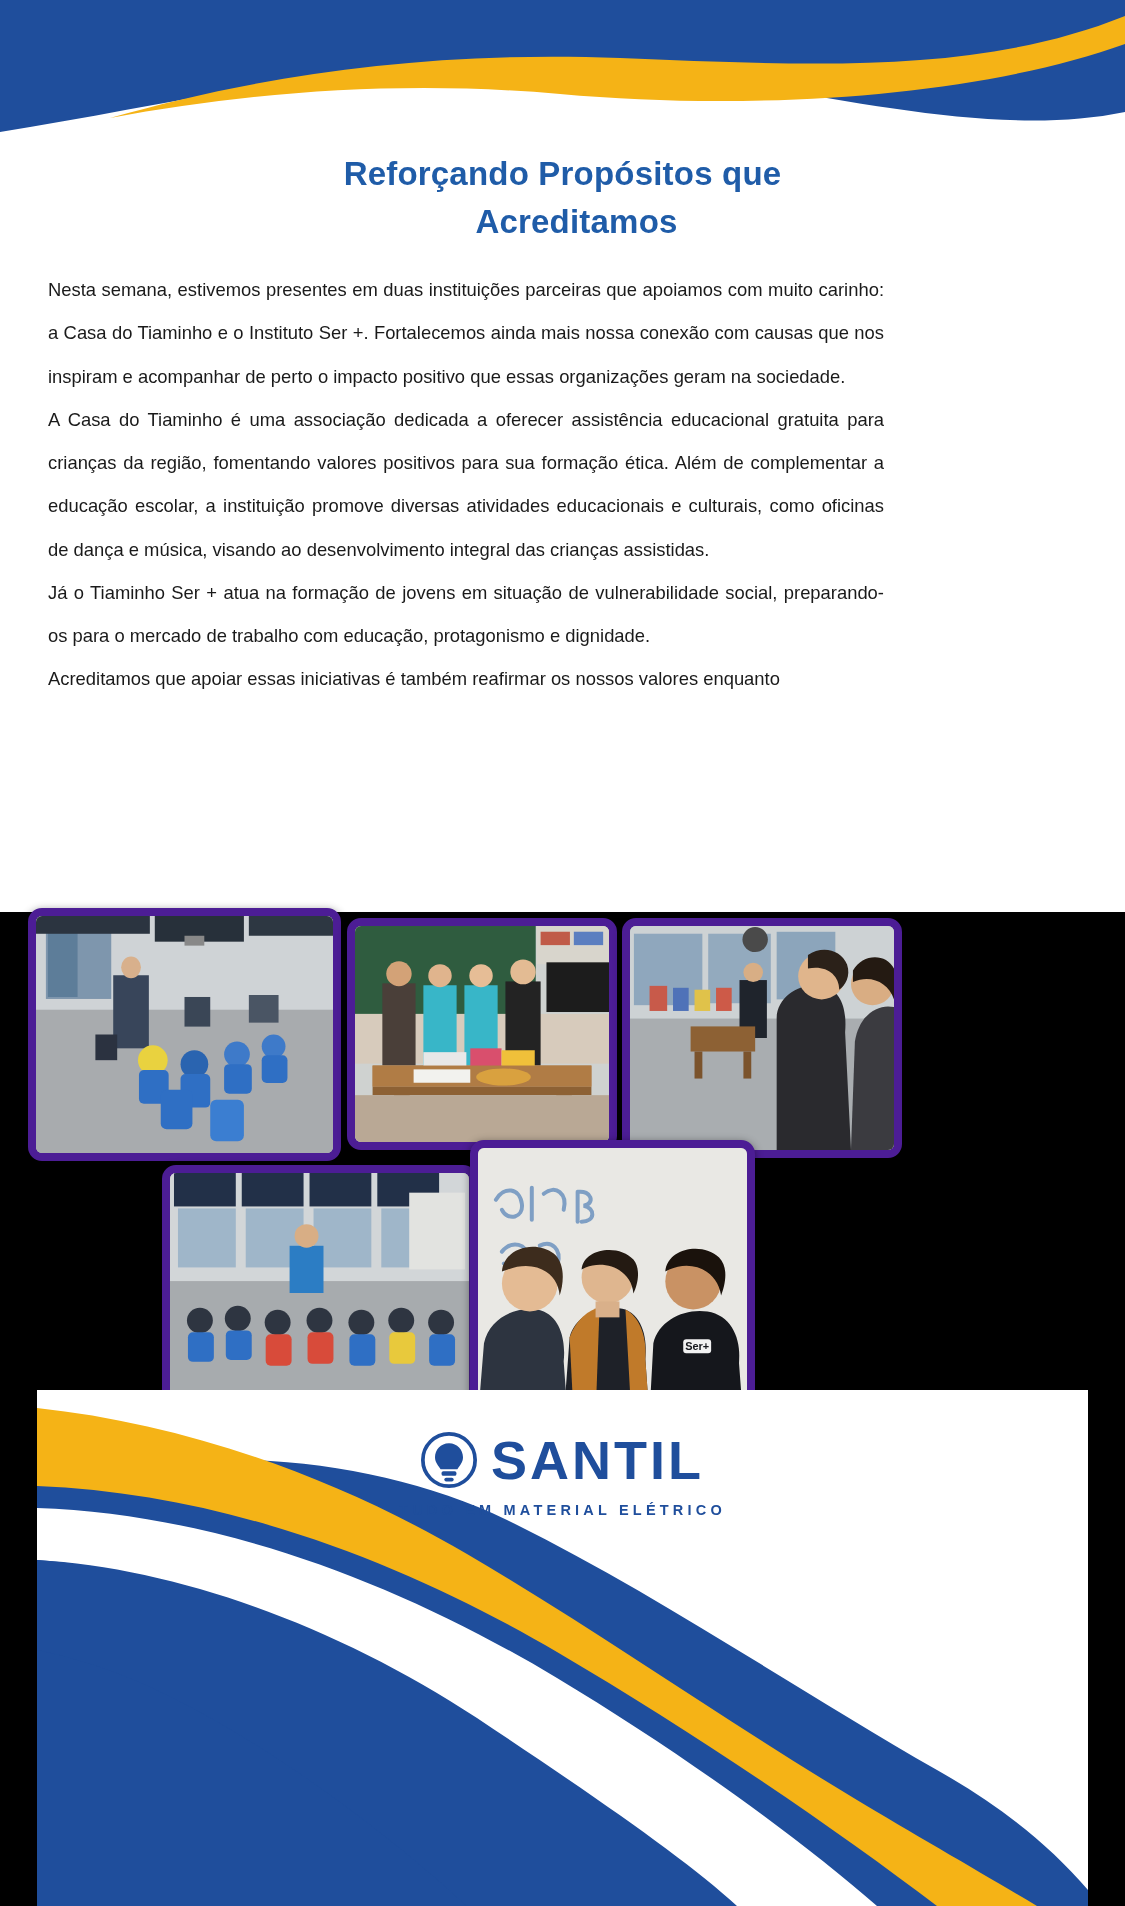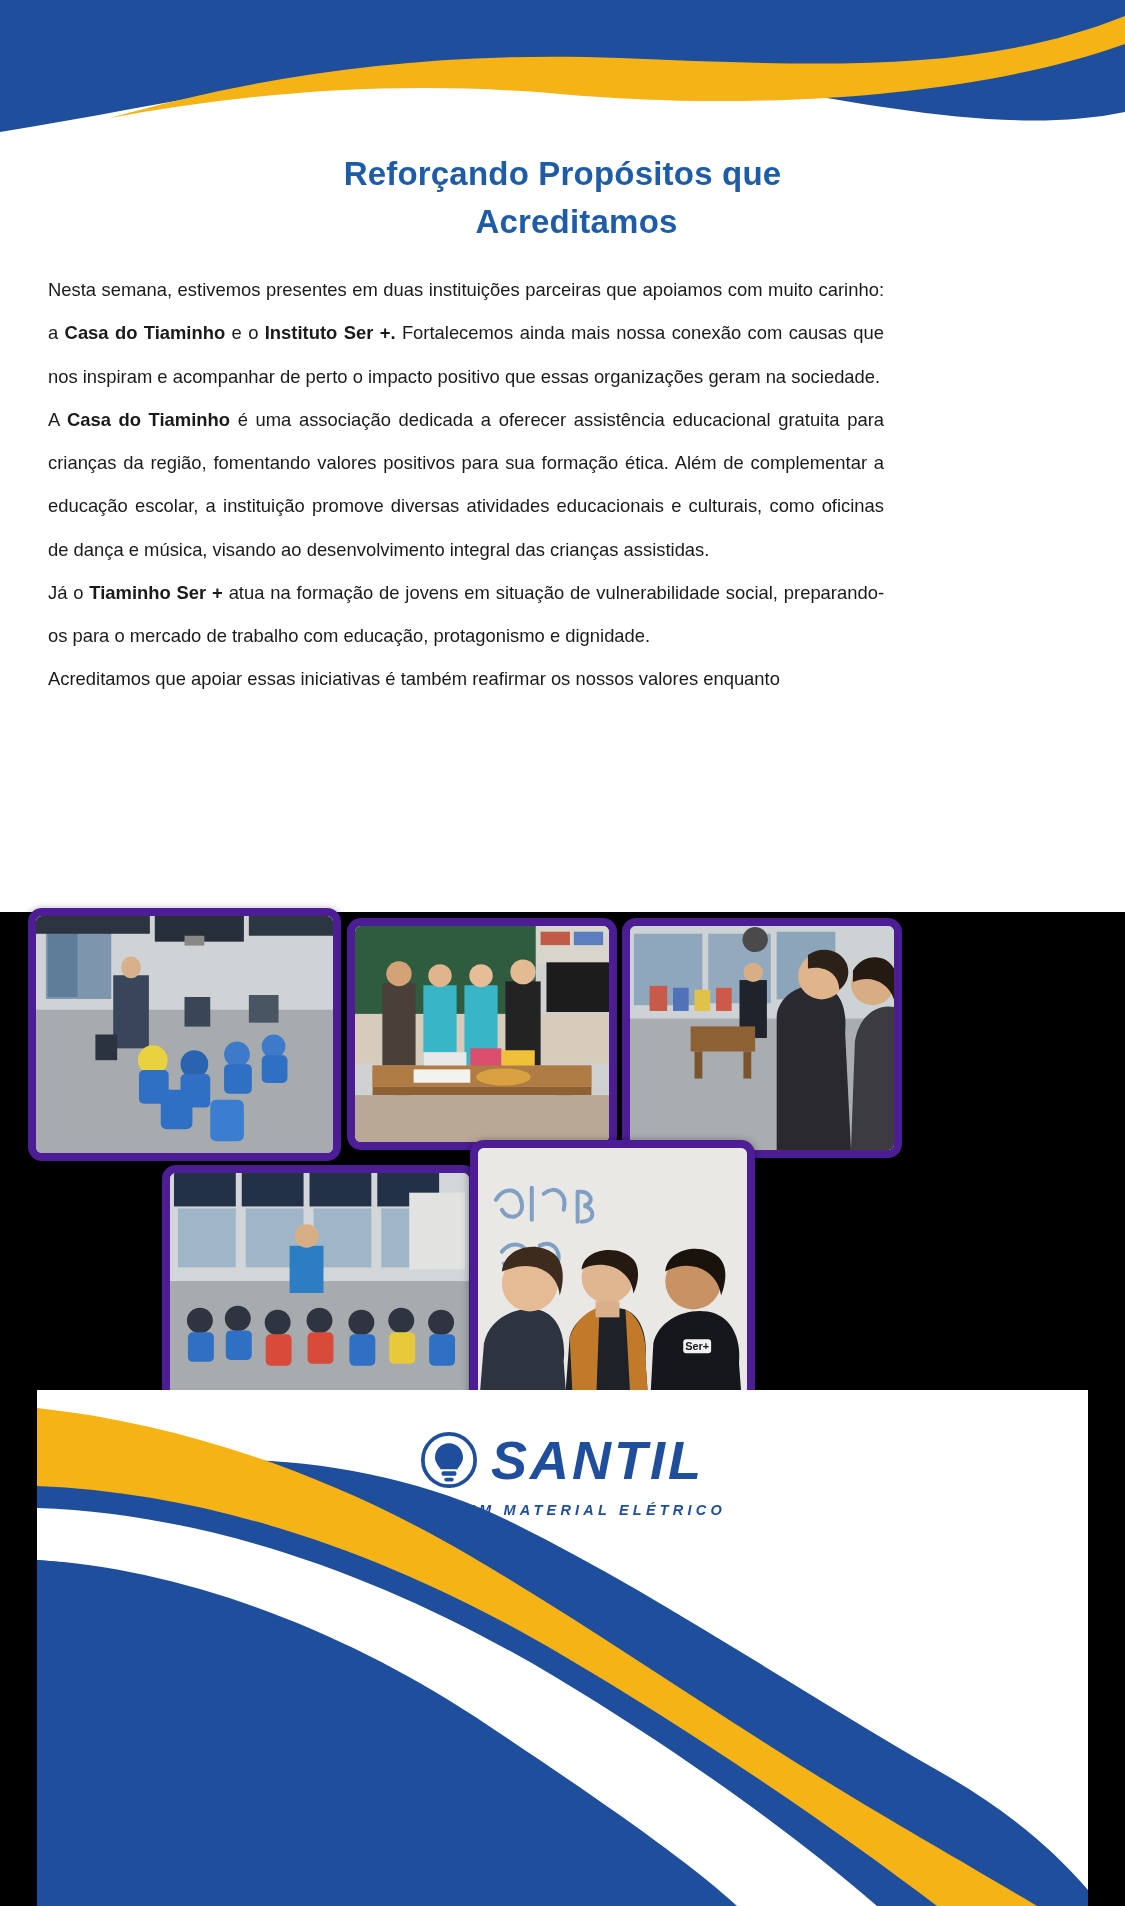--- a/index.html
+++ b/index.html
@@ -51,21 +51,21 @@
     left: 48px;
     top: 268px;
     width: 836px;
     color: #1a1a1a;
     font-size: 18.4px;
     line-height: 2.35;
     text-align: justify;
   }
   .body-copy p { margin: 0 0 0 0; }
   .body-copy p + p { margin-top: 0px; }
-  .body-copy b { font-weight: bold; }
+  .body-copy b { font-weight: normal; }
 
   
   .collage {
     position: absolute;
     left: 0;
     top: 880px;
     width: 1125px;
     height: 500px;
   }
   .photo {
@@ -87,21 +87,20 @@
 
   
   .page-bottom {
     position: absolute;
     left: 37px;
     top: 1390px;
     width: 1051px;
     height: 516px;
     background: #fde047;
     overflow: hidden;
-    font-style: italic;
   }
   .wave-bottom {
     position: absolute;
     left: 0;
     top: 0;
     width: 1051px;
     height: 516px;
   }
   .logo-wrap {
     position: absolute;

